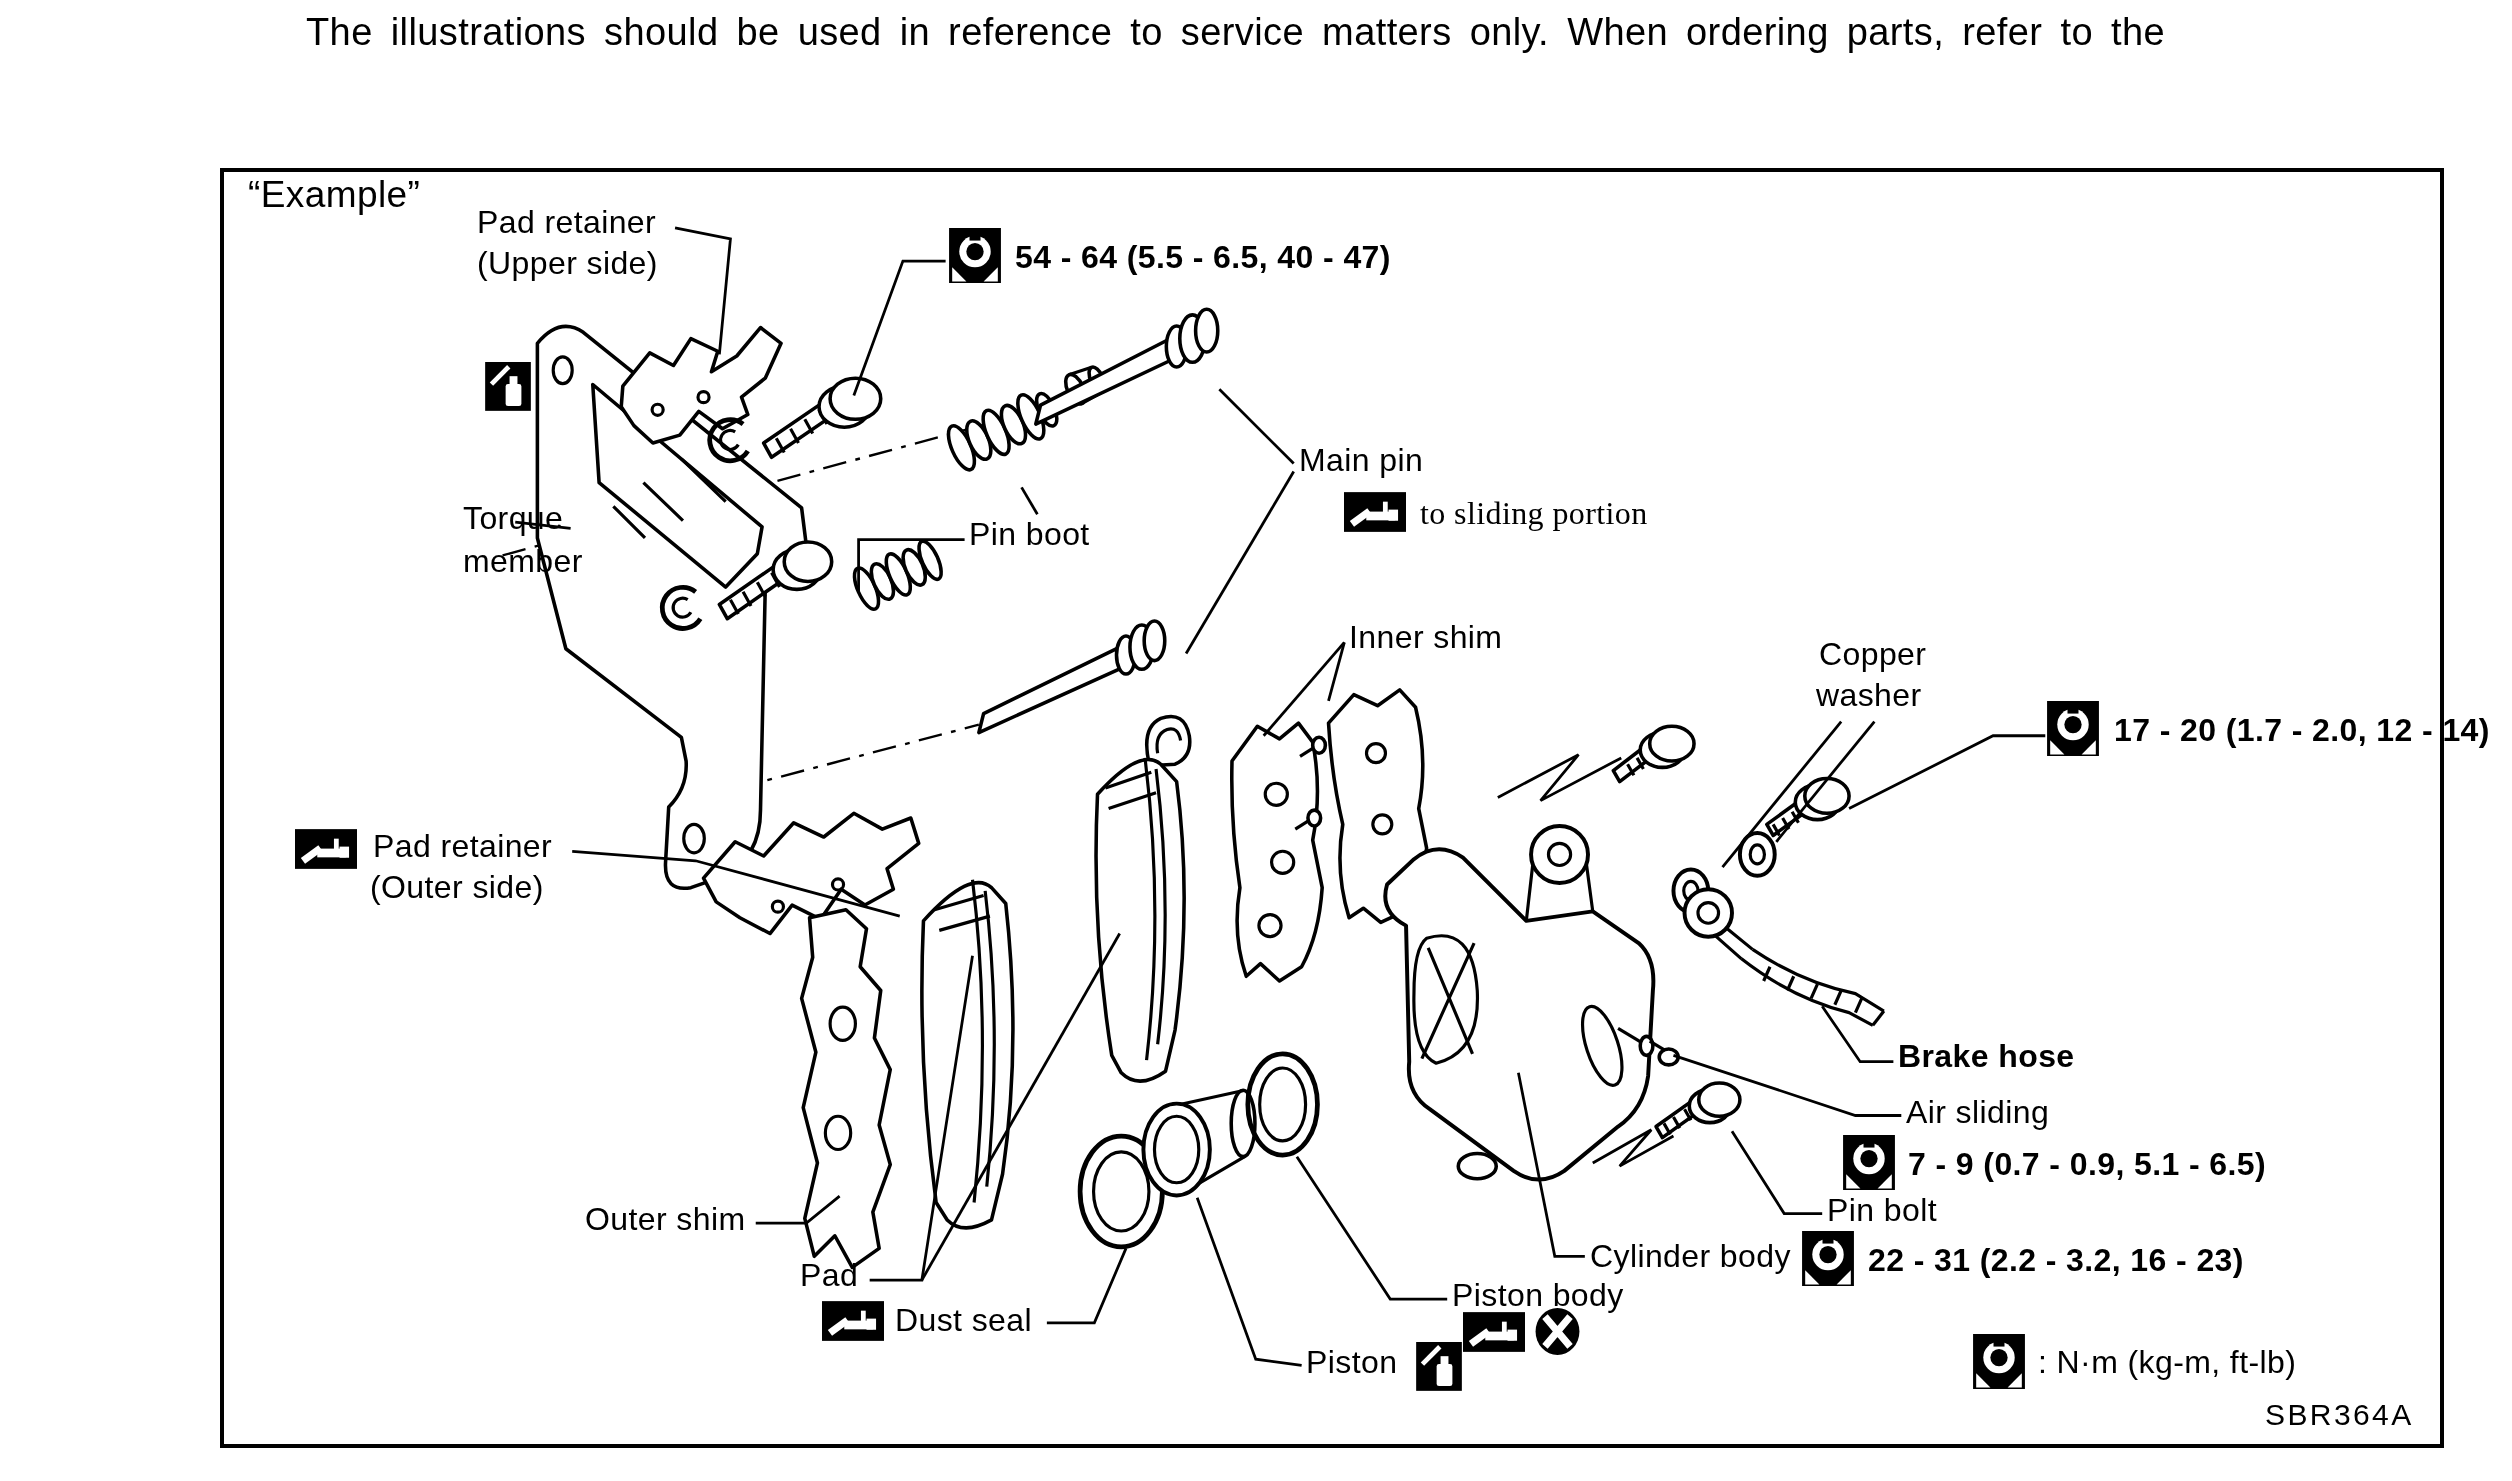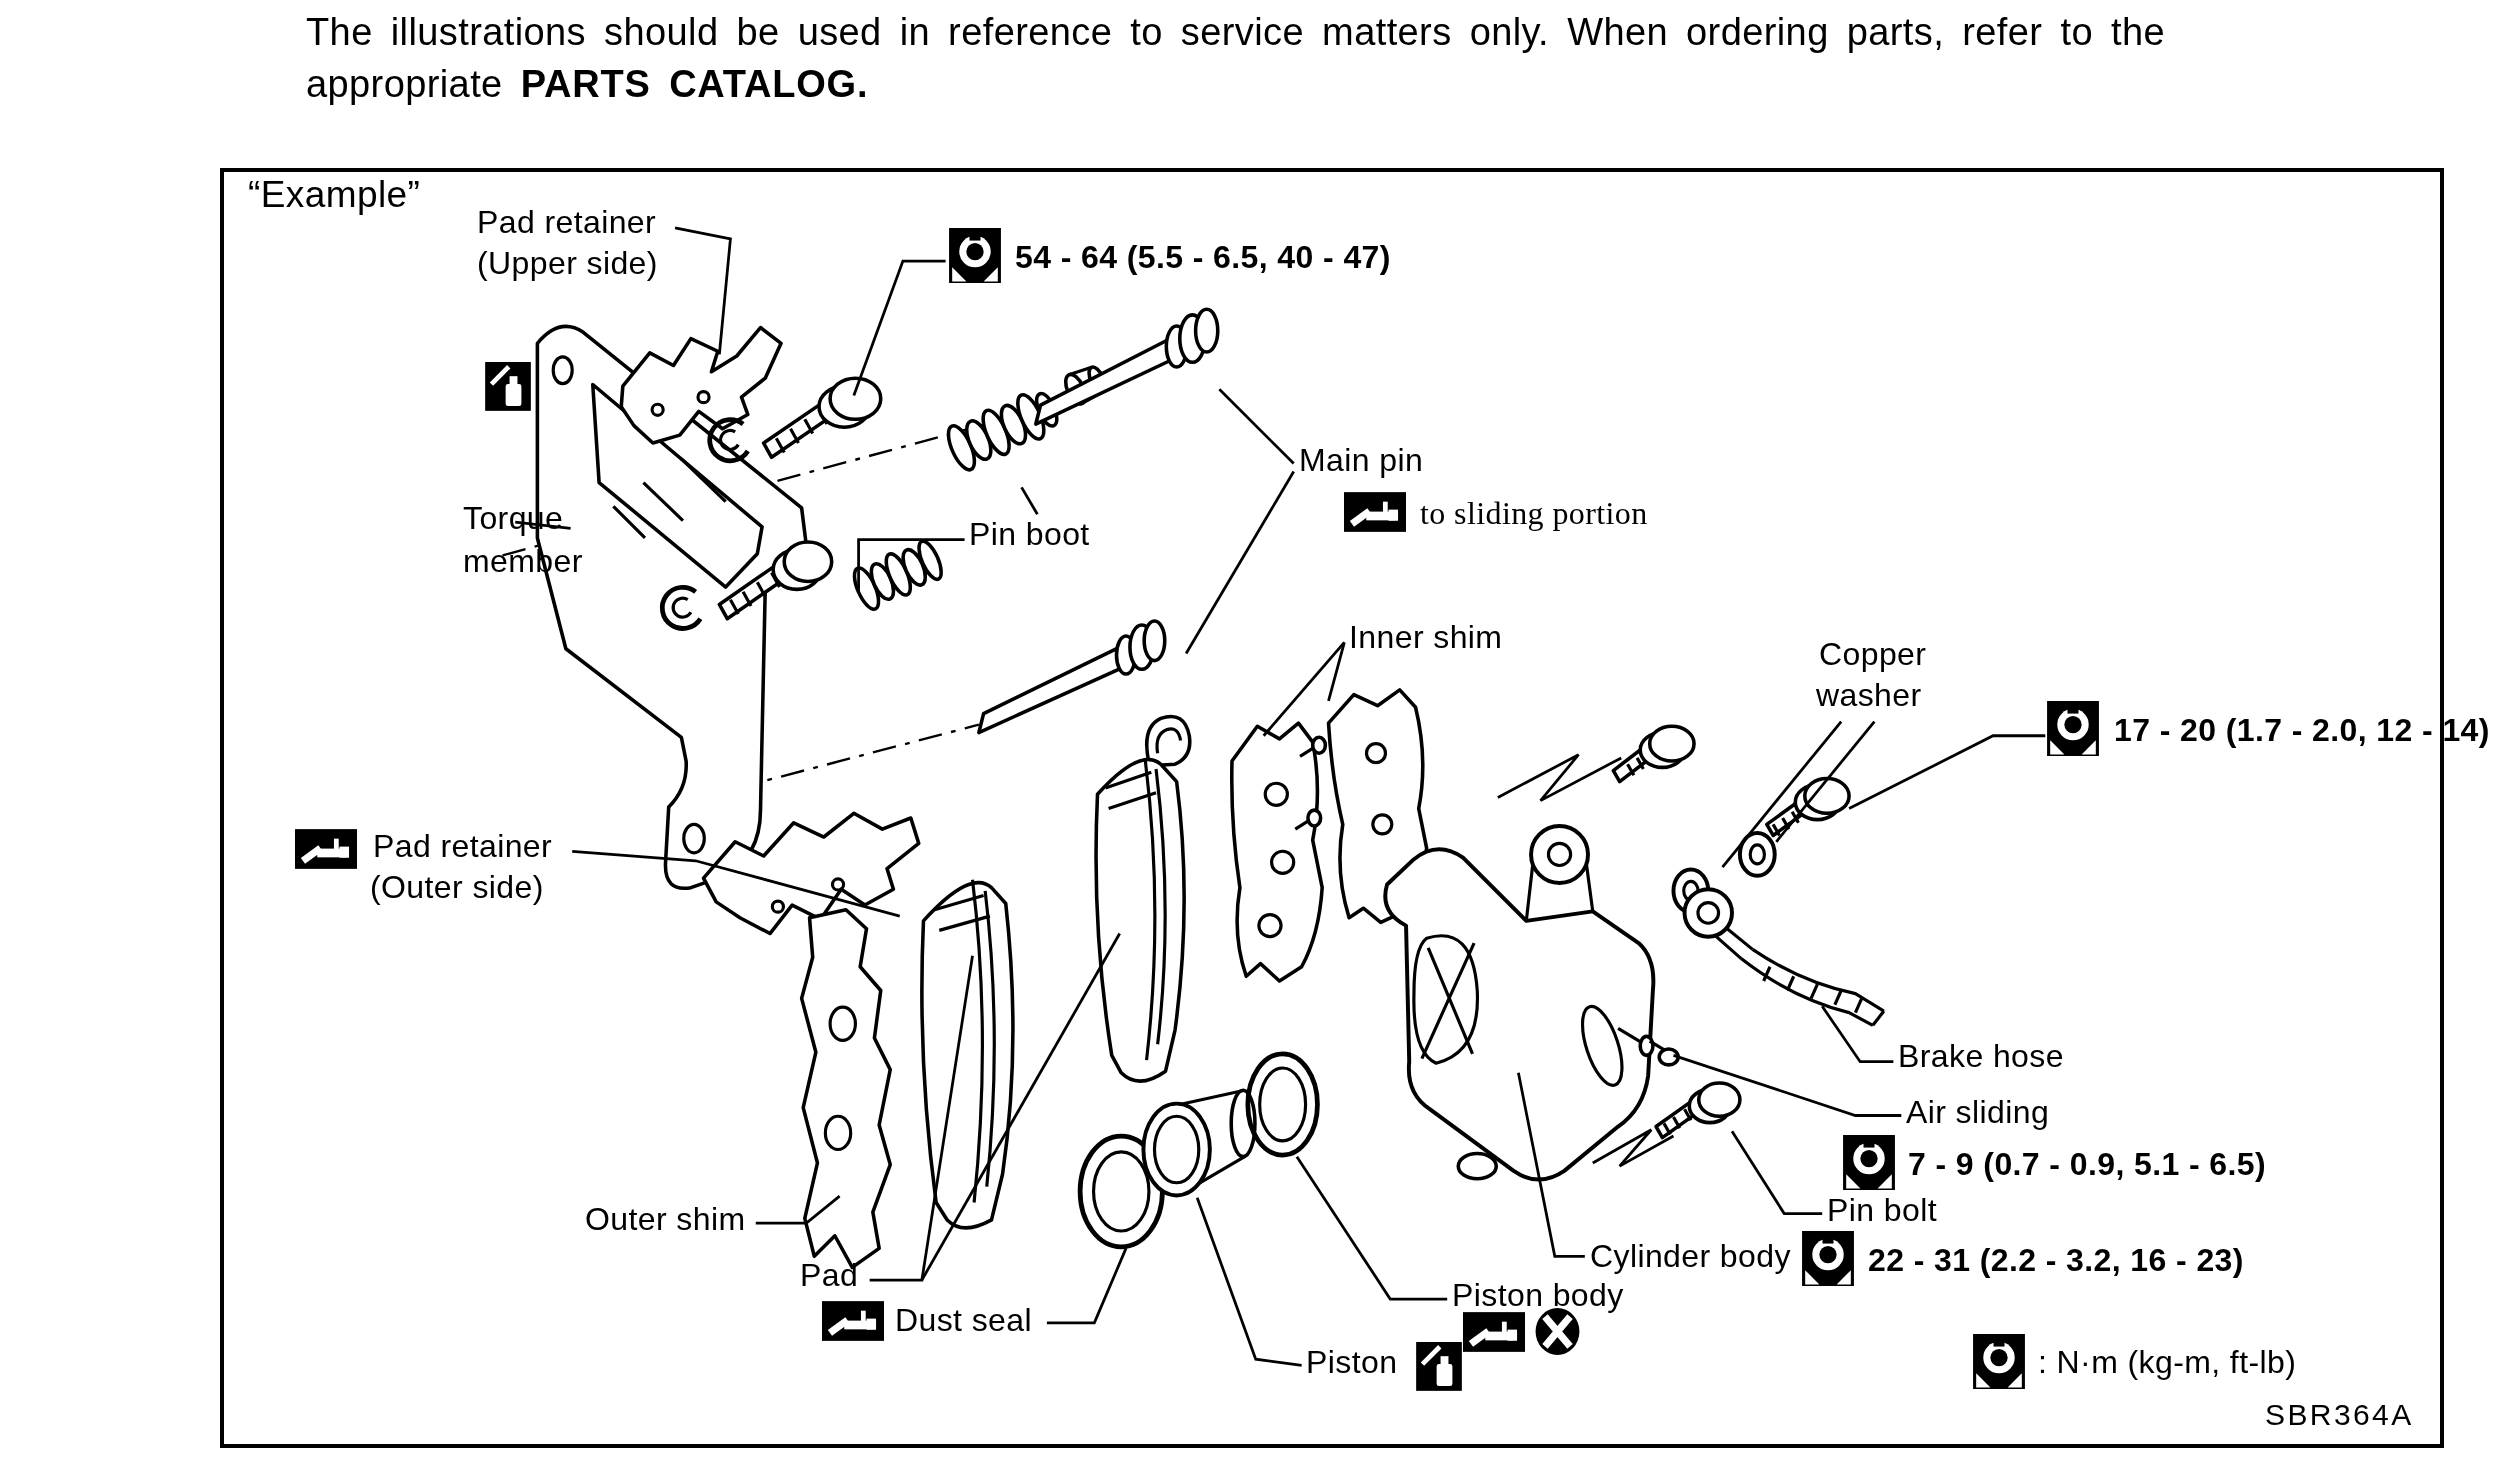--- a/index.html
+++ b/index.html
@@ -22,21 +22,20 @@
   .pt{stroke:#000;stroke-width:4.5;fill:#fff;stroke-linejoin:round;}
   .po{stroke:#000;stroke-width:4;fill:none;stroke-linejoin:round;}
 </style>
 </head>
 <body>
 
 <div class="page">
 
   <div class="hdr">
     <div>The illustrations should be used in reference to service matters only. When ordering parts, refer to the</div>
-    <div><span>appropriate </span><b>PARTS CATALOG.</b></div>
   </div>
 
   <div class="box"></div>
 
   <svg class="art" width="2512" height="1481" viewBox="0 0 3175 1872">
 
     <line class="dd" x1="620" y1="702" x2="1284" y2="522"></line>
     <line class="dd" x1="856" y1="1012" x2="1222" y2="916"></line>
 
     <g>
@@ -273,21 +272,21 @@
 
   <div class="lbl" style="left:1337px;top:619px;">Inner shim</div>
 
   <div class="lbl" style="left:1807px;top:636px;">Copper</div>
   <div class="lbl" style="left:1804px;top:677px;">washer</div>
   <div class="lbl bold" style="left:2102px;top:712px;">17 - 20 (1.7 - 2.0, 12 - 14)</div>
 
   <div class="lbl" style="left:361px;top:828px;">Pad retainer</div>
   <div class="lbl" style="left:358px;top:869px;">(Outer side)</div>
 
-  <div class="lbl" style="left:1886px;top:1038px;">Brake hose</div>
+  <div class="lbl" style="left:1886px;top:1038px;font-weight:bold;">Brake hose</div>
   <div class="lbl" style="left:1894px;top:1094px;">Air sliding</div>
   <div class="lbl bold" style="left:1896px;top:1146px;">7 - 9 (0.7 - 0.9, 5.1 - 6.5)</div>
   <div class="lbl" style="left:1815px;top:1192px;">Pin bolt</div>
   <div class="lbl bold" style="left:1856px;top:1242px;">22 - 31 (2.2 - 3.2, 16 - 23)</div>
 
   <div class="lbl" style="left:573px;top:1201px;">Outer shim</div>
   <div class="lbl" style="left:788px;top:1257px;">Pad</div>
   <div class="lbl" style="left:883px;top:1302px;">Dust seal</div>
   <div class="lbl" style="left:1440px;top:1277px;">Piston body</div>
   <div class="lbl" style="left:1294px;top:1344px;">Piston</div>

